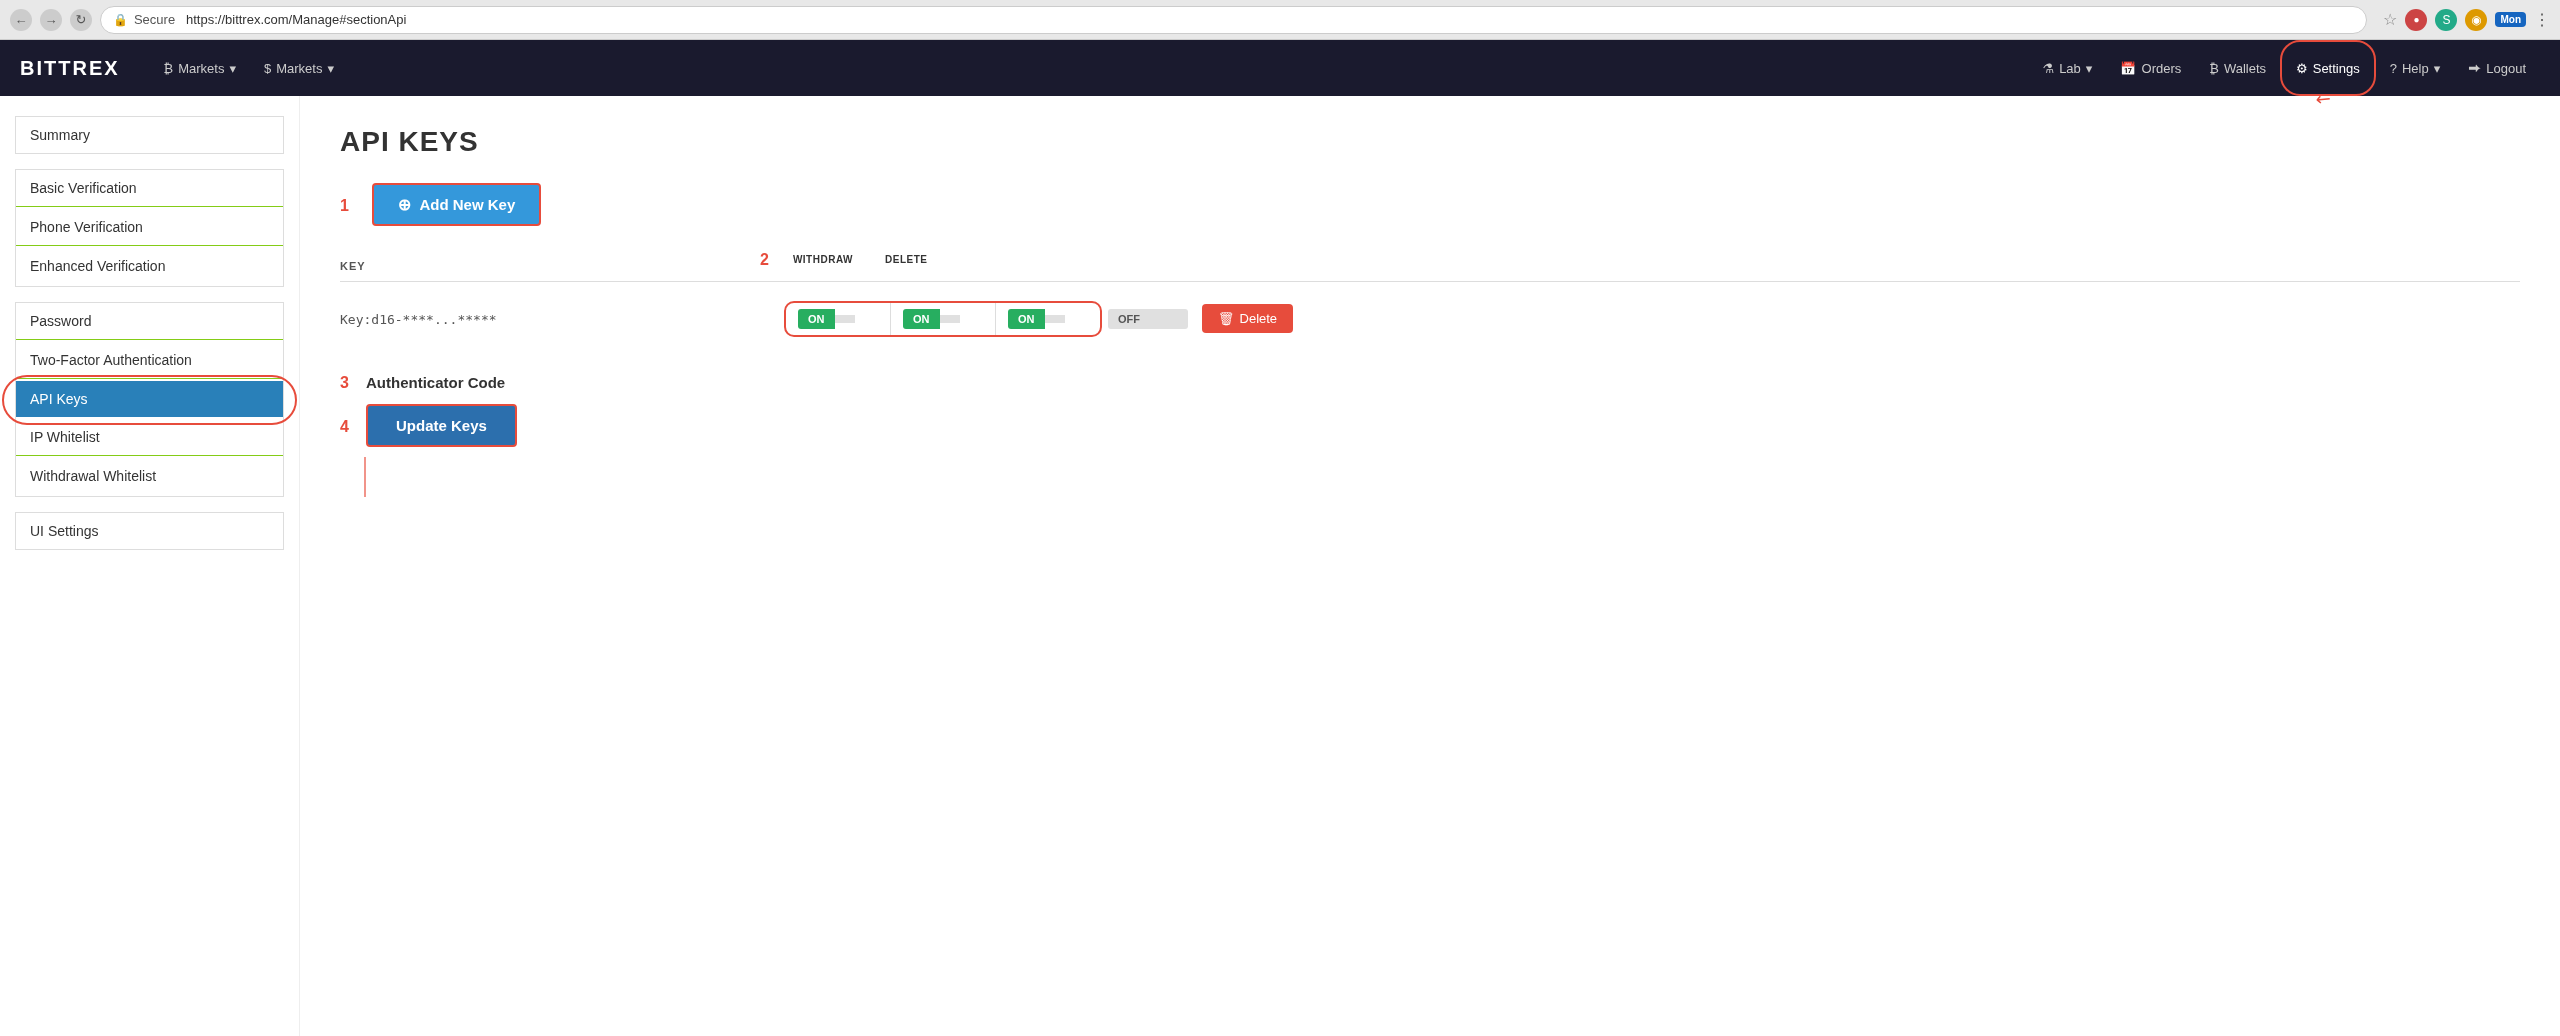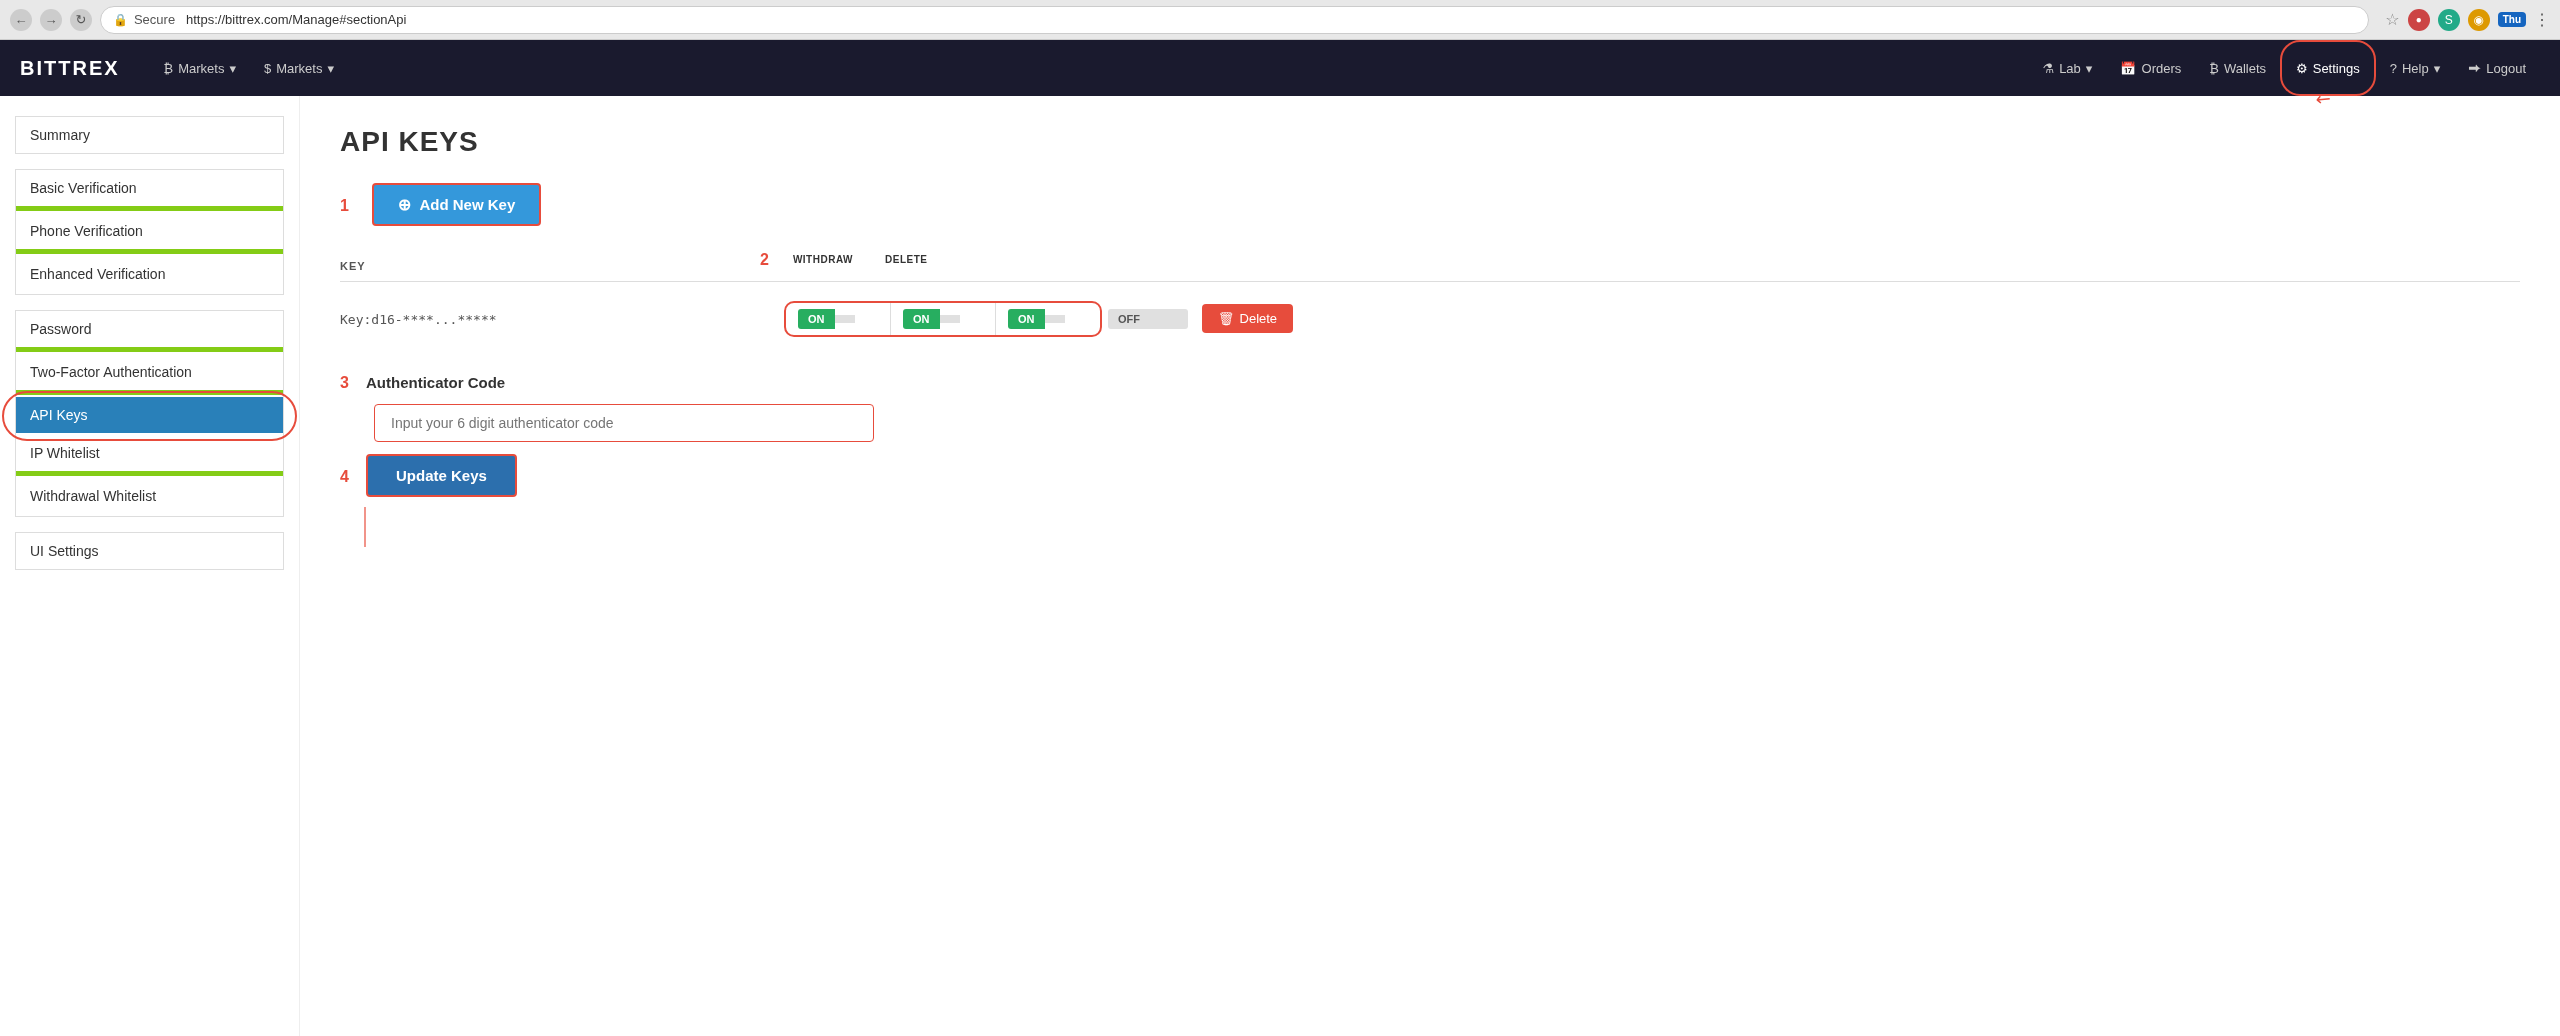--- a/index.html
+++ b/index.html
@@ -103,21 +103,21 @@
       color: white;
       border-color: #2980b9;
     }
     .sidebar-group { margin-bottom: 15px; }
     .sidebar-group-box {
       border: 1px solid #ddd;
       margin-bottom: 15px;
     }
     .sidebar-group-box .sidebar-item {
       border: none;
-      border-bottom: 5px solid #84cc16;
+      border-bottom: 1px solid #84cc16;
     }
     .sidebar-group-box .sidebar-item:last-child { border-bottom: none; }
     .sidebar-api-wrapper {
       position: relative;
       display: flex;
       align-items: center;
     }
 
     
     .content {
@@ -274,21 +274,21 @@
       <span>Secure</span>
       &nbsp;
       <span style="color:#333; font-weight:500">https://bittrex.com/Manage#sectionApi</span>
     </span>
   </div>
   <div class="browser-actions">
     <span class="star-icon">☆</span>
     <div class="browser-ext" style="background:#c44">●</div>
     <div class="browser-ext2" style="background:#2a8;font-size:12px;">S</div>
     <div class="browser-ext3" style="background:#d90;font-size:12px;">◉</div>
-    <div class="mon-badge">Thu</div>
+    <div class="mon-badge">Mon</div>
     <span class="menu-icon">⋮</span>
   </div>
 </div>
 
 <nav class="navbar">
   <span class="logo">BITTREX</span>
   <a class="nav-item">
     <span>₿</span>
     <span>Markets</span>
     <span>▾</span>
@@ -427,24 +427,20 @@
         </button>
       </div>
     </div>
 
     <div class="auth-section">
       <div style="display:flex; align-items:center; gap:10px;">
         <span class="num-label">3</span>
         <span class="auth-label">Authenticator Code</span>
       </div>
       <div style="display:flex; align-items:center; gap:10px;">
-        <div style="width:24px;"></div>
-        <input class="auth-input" type="text" placeholder="Input your 6 digit authenticator code" style="">
-      </div>
-      <div style="display:flex; align-items:center; gap:10px;">
         <span class="num-label">4</span>
         <button class="update-keys-btn">Update Keys</button>
       </div>
     </div>
 
     <div style="position:relative; height:40px; margin-top:10px;">
       <div style="position:absolute; left:24px; top:0; bottom:0; width:2px; background:#e74c3c; opacity:0.6;"></div>
     </div>
 
   </main>

